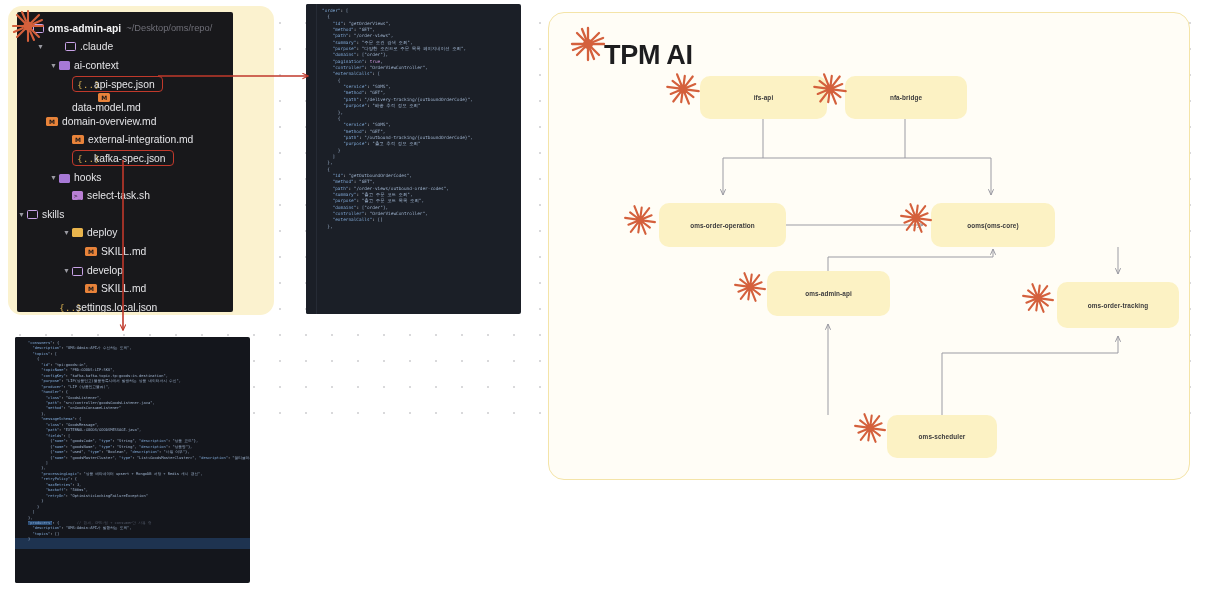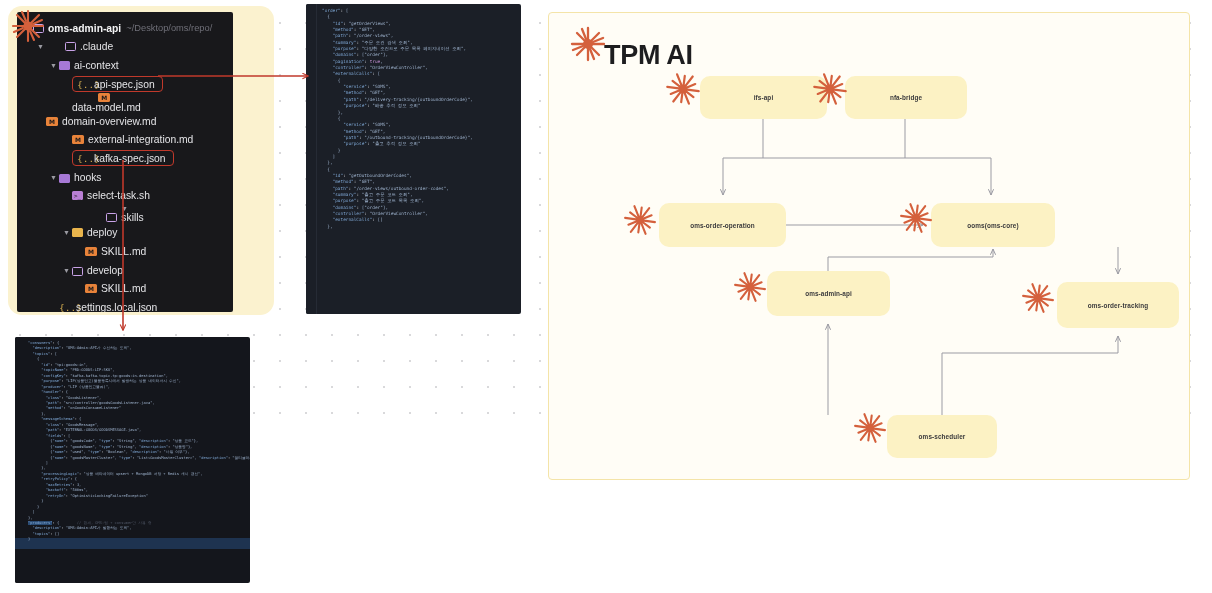--- a/index.html
+++ b/index.html
@@ -130,21 +130,21 @@
   
   #red-arrows { position: absolute; left: 0; top: 0; width: 1212px; height: 593px;
                 pointer-events: none; }
 
   
   #diagram-card {
     position: absolute; left: 548px; top: 12px;
     width: 642px; height: 468px;
     background: #fffdf6;
     border: 1.6px solid #f4e4a8;
-    border-radius: 4px;
+    border-radius: 16px;
     overflow: hidden;
   }
   #diagram-title {
     position: absolute; left: 55px; top: 27px;
     font-size: 27px; font-weight: bold; color: #1d1d1f;
     letter-spacing: -0.3px;
     font-family: "Liberation Sans", sans-serif;
   }
   .node {
     position: absolute;
@@ -248,21 +248,21 @@
         </div>
         <div class="tr" style="padding-left: 45px;">
           <span class="chev empty">▼</span>
           <span style="display: inline-flex; align-items: center;">
             <span class="ic">
               <span class="sh-ic">&gt;_</span>
             </span>
             <span class="nm">select-task.sh</span>
           </span>
         </div>
-        <div class="tr" style=" flex-direction: column;">
+        <div class="tr" style="">
           <span class="chev">▼</span>
           <span style="display: inline-flex; align-items: center;">
             <span class="ic">
               <span class="folder-o"></span>
             </span>
             <span class="nm">skills</span>
           </span>
         </div>
         <div class="tr" style="padding-left: 45px;">
           <span class="chev">▼</span>

